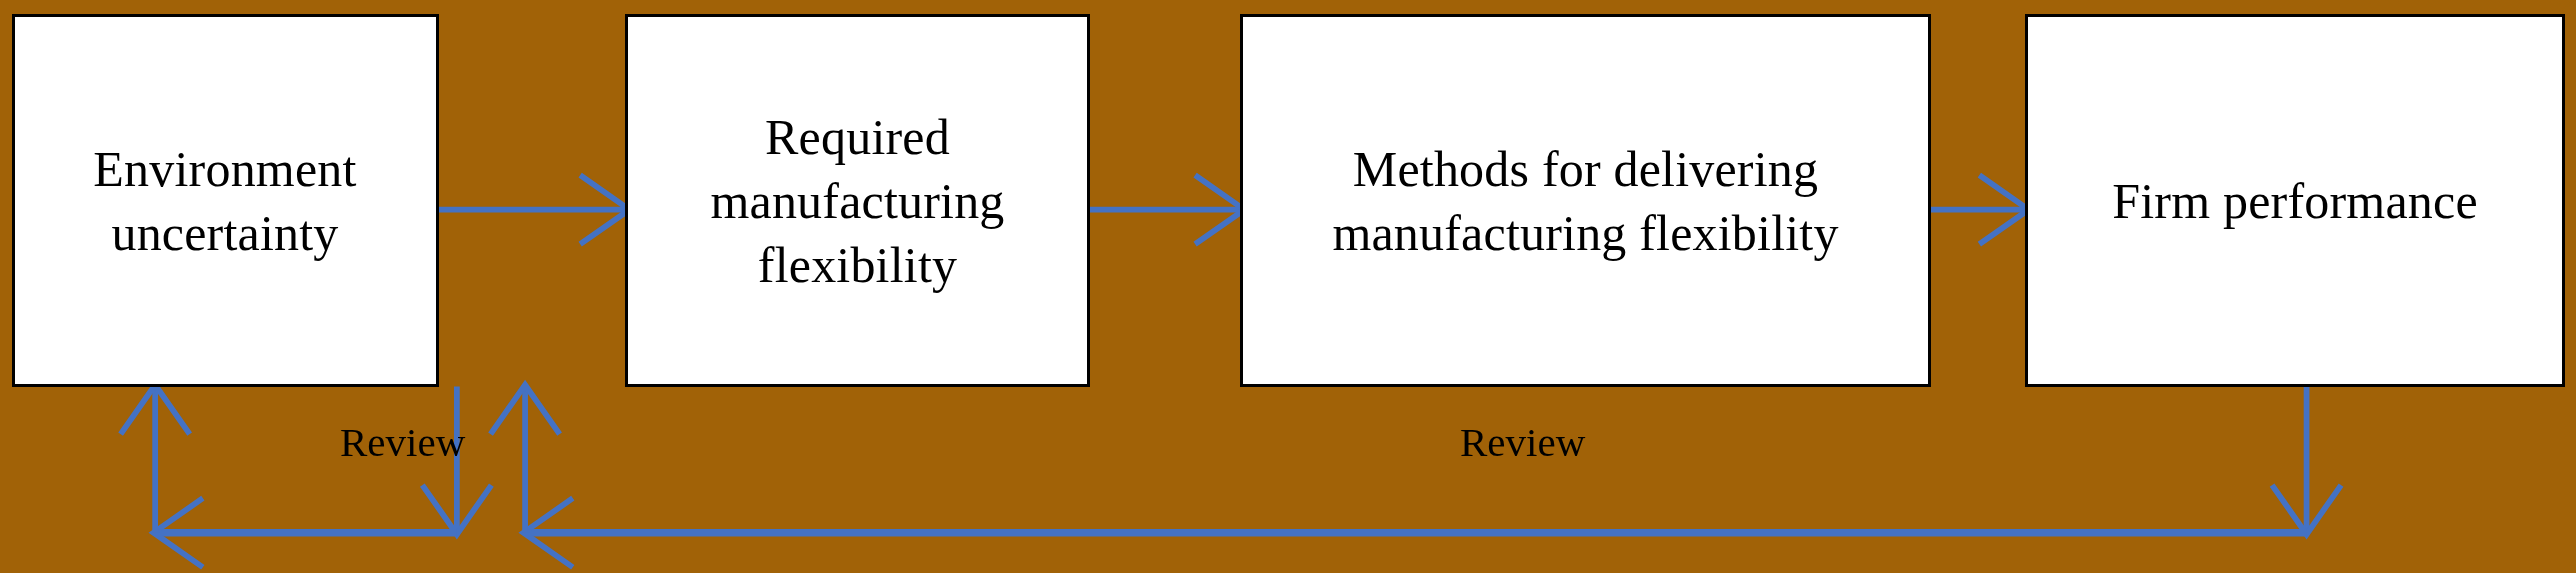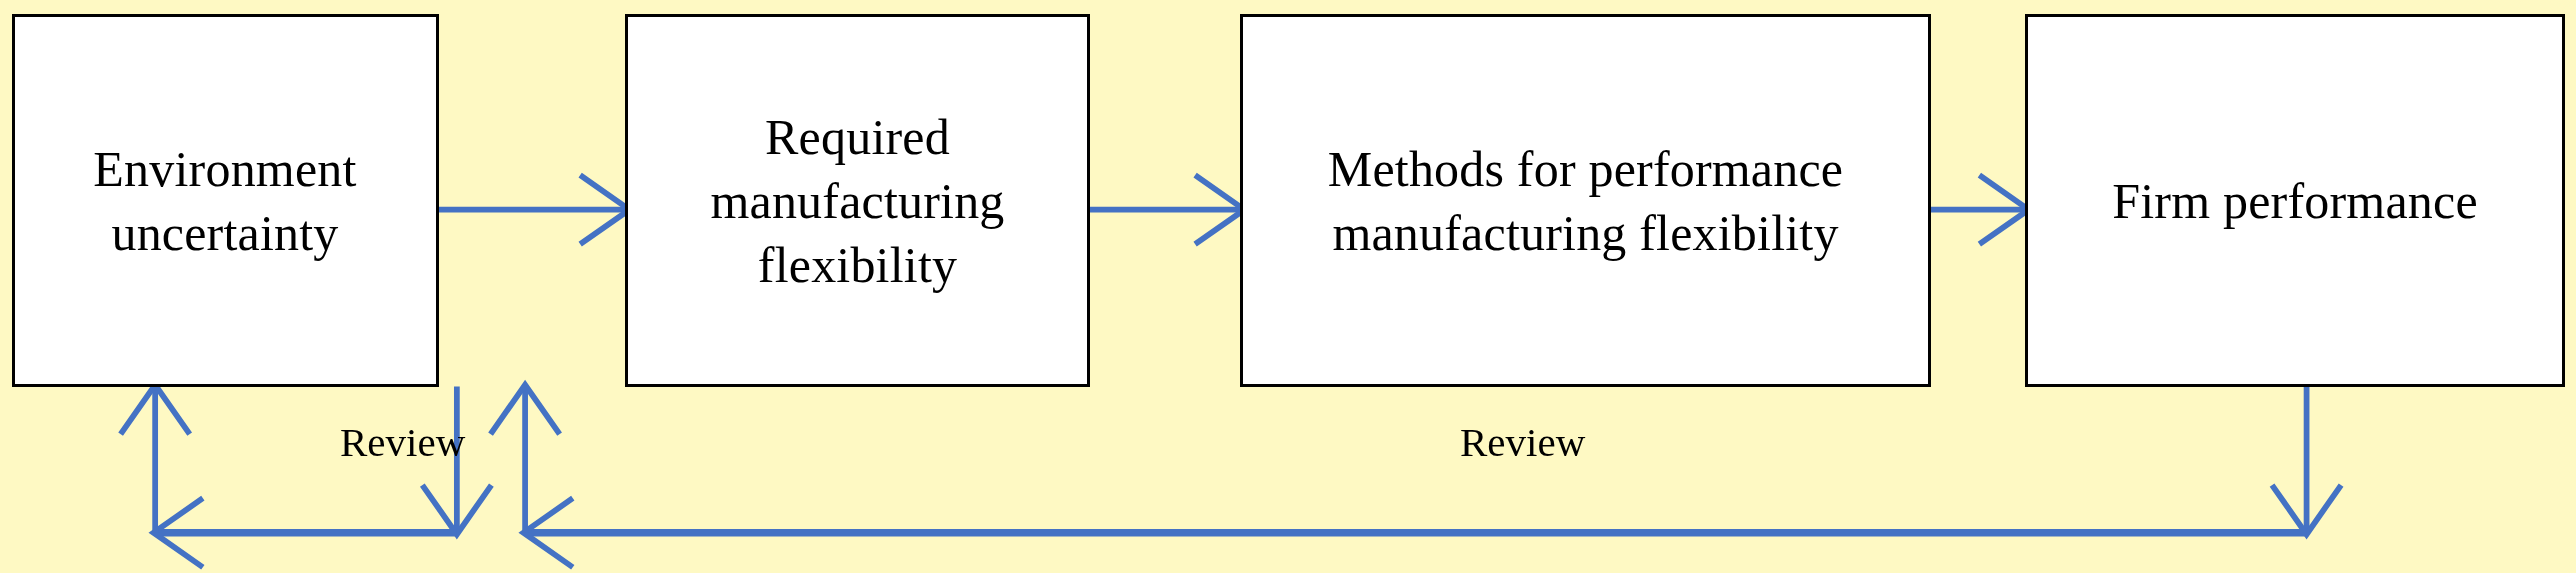--- a/index.html
+++ b/index.html
@@ -9,21 +9,21 @@
     background: #ffffff;
   }
   body {
     font-family: "Liberation Serif", "DejaVu Serif", serif;
     -webkit-font-smoothing: antialiased;
   }
   #diagram-root {
     position: relative;
     width: 2576px;
     height: 573px;
-    background: #fef9c3;
+    background: #a16207;
     overflow: hidden;
   }
   
   #connector-layer {
     position: absolute;
     left: 0;
     top: 0;
     width: 2576px;
     height: 573px;
   }
@@ -108,21 +108,21 @@
 
   <div class="process-box" style="left:11.5px; top:14px; width:427px; height:373px;">
     <span class="box-label">Environment uncertainty</span>
   </div>
 
   <div class="process-box" style="left:625px; top:14px; width:465px; height:373px;">
     <span class="box-label">Required manufacturing flexibility</span>
   </div>
 
   <div class="process-box" style="left:1240px; top:14px; width:691px; height:373px;">
-    <span class="box-label">Methods for performance manufacturing flexibility</span>
+    <span class="box-label">Methods for delivering manufacturing flexibility</span>
   </div>
 
   <div class="process-box" style="left:2025px; top:14px; width:540px; height:373px;">
     <span class="box-label">Firm performance</span>
   </div>
 
   <div class="edge-label" style="left:340px; top:422px;">Review</div>
 
   <div class="edge-label" style="left:1460px; top:422px;">Review</div>
 

